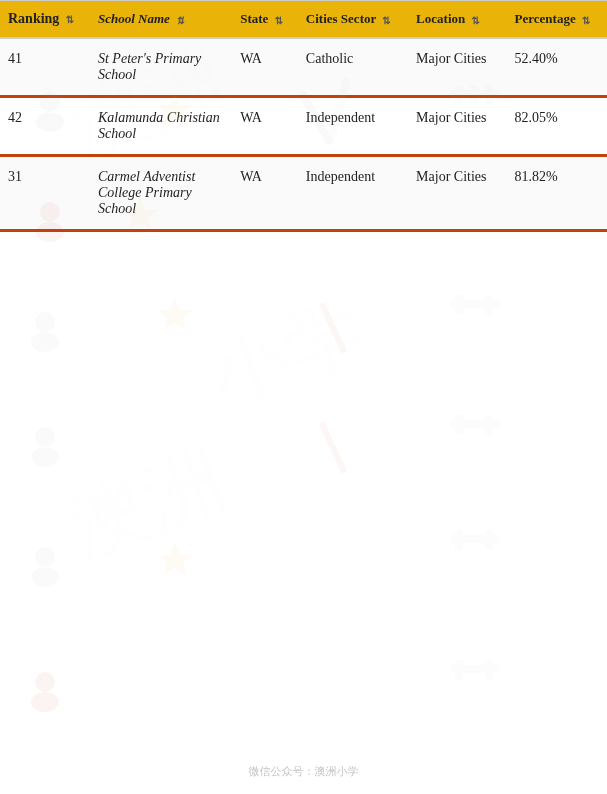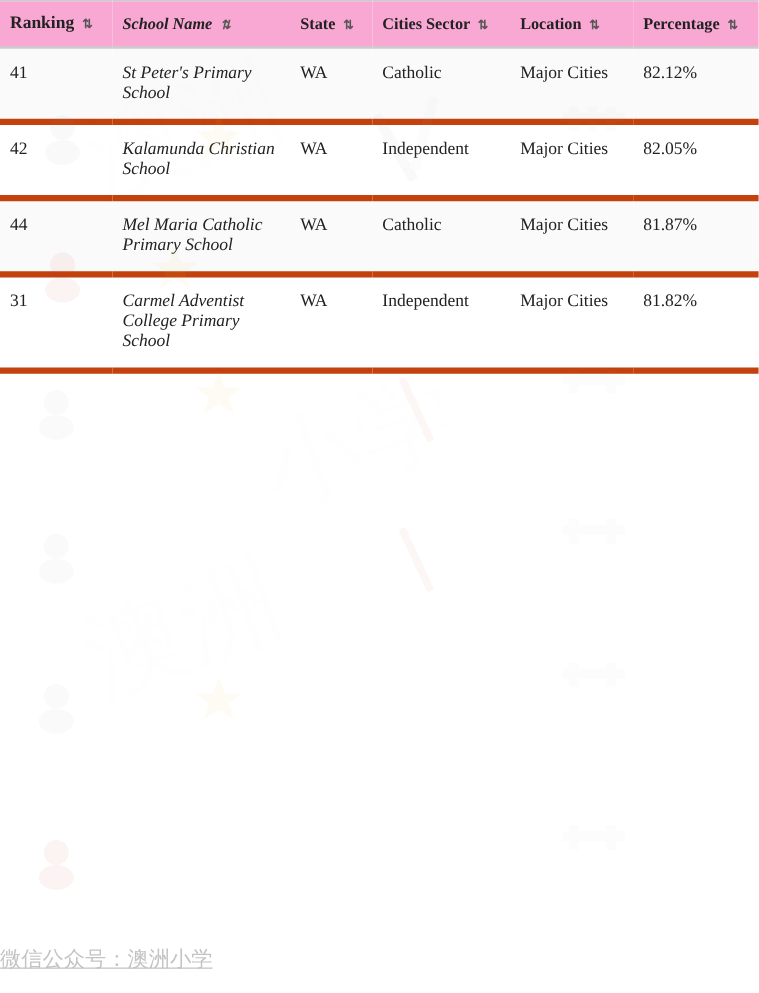--- a/index.html
+++ b/index.html
@@ -19,21 +19,21 @@
     }
 
     table {
       width: 100%;
       border-collapse: collapse;
       position: relative;
       z-index: 1;
     }
 
     thead tr {
-      background-color: #f9a8d4;
+      background-color: #eab308;
       border-bottom: 1px solid #ccc;
     }
 
     th {
       padding: 10px 8px;
       text-align: left;
       font-size: 13px;
       font-weight: bold;
       color: #222;
       vertical-align: bottom;
@@ -49,21 +49,21 @@
       font-size: 10px;
       color: #555;
       vertical-align: middle;
     }
 
     td {
       padding: 12px 8px;
       vertical-align: top;
       font-size: 14px;
       color: #222;
-      border-bottom: 5px solid #c2410c;
+      border-bottom: 3px solid #c2410c;
     }
 
     tr:nth-child(odd) td {
       background-color: #fafafa;
     }
 
     tr:nth-child(even) td {
       background-color: #fff;
     }
 
@@ -198,21 +198,21 @@
       <text x="0" y="60" font-size="80" fill="#888" font-family="sans-serif" transform="rotate(-20)">澳洲</text>
     </g>
     <g transform="translate(200, 350)" opacity="0.07">
       <text x="0" y="60" font-size="80" fill="#888" font-family="sans-serif" transform="rotate(-20)">小学</text>
     </g>
     <g transform="translate(60, 500)" opacity="0.07">
       <text x="0" y="60" font-size="80" fill="#888" font-family="sans-serif" transform="rotate(-20)">澳洲</text>
     </g>
   </svg>
 
-  <div style="position:absolute; bottom:15px; left:0; width:100%; font-size:17px; color:#888; font-family:sans-serif; opacity:0.5; z-index:20;text-decoration:underline;">
+  <div style="position:absolute; bottom:15px; left:0; width:100%; text-align:center; font-size:11px; color:#888; font-family:sans-serif; opacity:0.5; z-index:20;">
     <span>微信公众号：澳洲小学</span>
   </div>
   <div style="position:absolute; bottom:775px; left:0; width:100%; text-align:center; font-size:13px; color:#888; font-family:sans-serif; opacity:0; z-index:20;">
     <span>微信公众号：澳洲小学</span>
   </div>
 </div>
 
 <table>
   <thead>
     <tr>
@@ -242,37 +242,29 @@
       </th>
     </tr>
   </thead>
   <tbody id="table-body">
   <tr>
         <td class="ranking-col">41</td>
         <td class="school-name-col">St Peter's Primary School</td>
         <td class="state-col">WA</td>
         <td class="sector-col">Catholic</td>
         <td class="location-col">Major Cities</td>
-        <td class="percentage-col">82.12%</td>
+        <td class="percentage-col">52.40%</td>
       </tr>
       <tr>
         <td class="ranking-col">42</td>
         <td class="school-name-col">Kalamunda Christian School</td>
         <td class="state-col">WA</td>
         <td class="sector-col">Independent</td>
         <td class="location-col">Major Cities</td>
         <td class="percentage-col">82.05%</td>
-      </tr>
-      <tr>
-        <td class="ranking-col">44</td>
-        <td class="school-name-col">Mel Maria Catholic Primary School</td>
-        <td class="state-col">WA</td>
-        <td class="sector-col">Catholic</td>
-        <td class="location-col">Major Cities</td>
-        <td class="percentage-col">81.87%</td>
       </tr>
       <tr>
         <td class="ranking-col">31</td>
         <td class="school-name-col">Carmel Adventist College Primary School</td>
         <td class="state-col">WA</td>
         <td class="sector-col">Independent</td>
         <td class="location-col">Major Cities</td>
         <td class="percentage-col">81.82%</td>
       </tr>
     </tbody>

